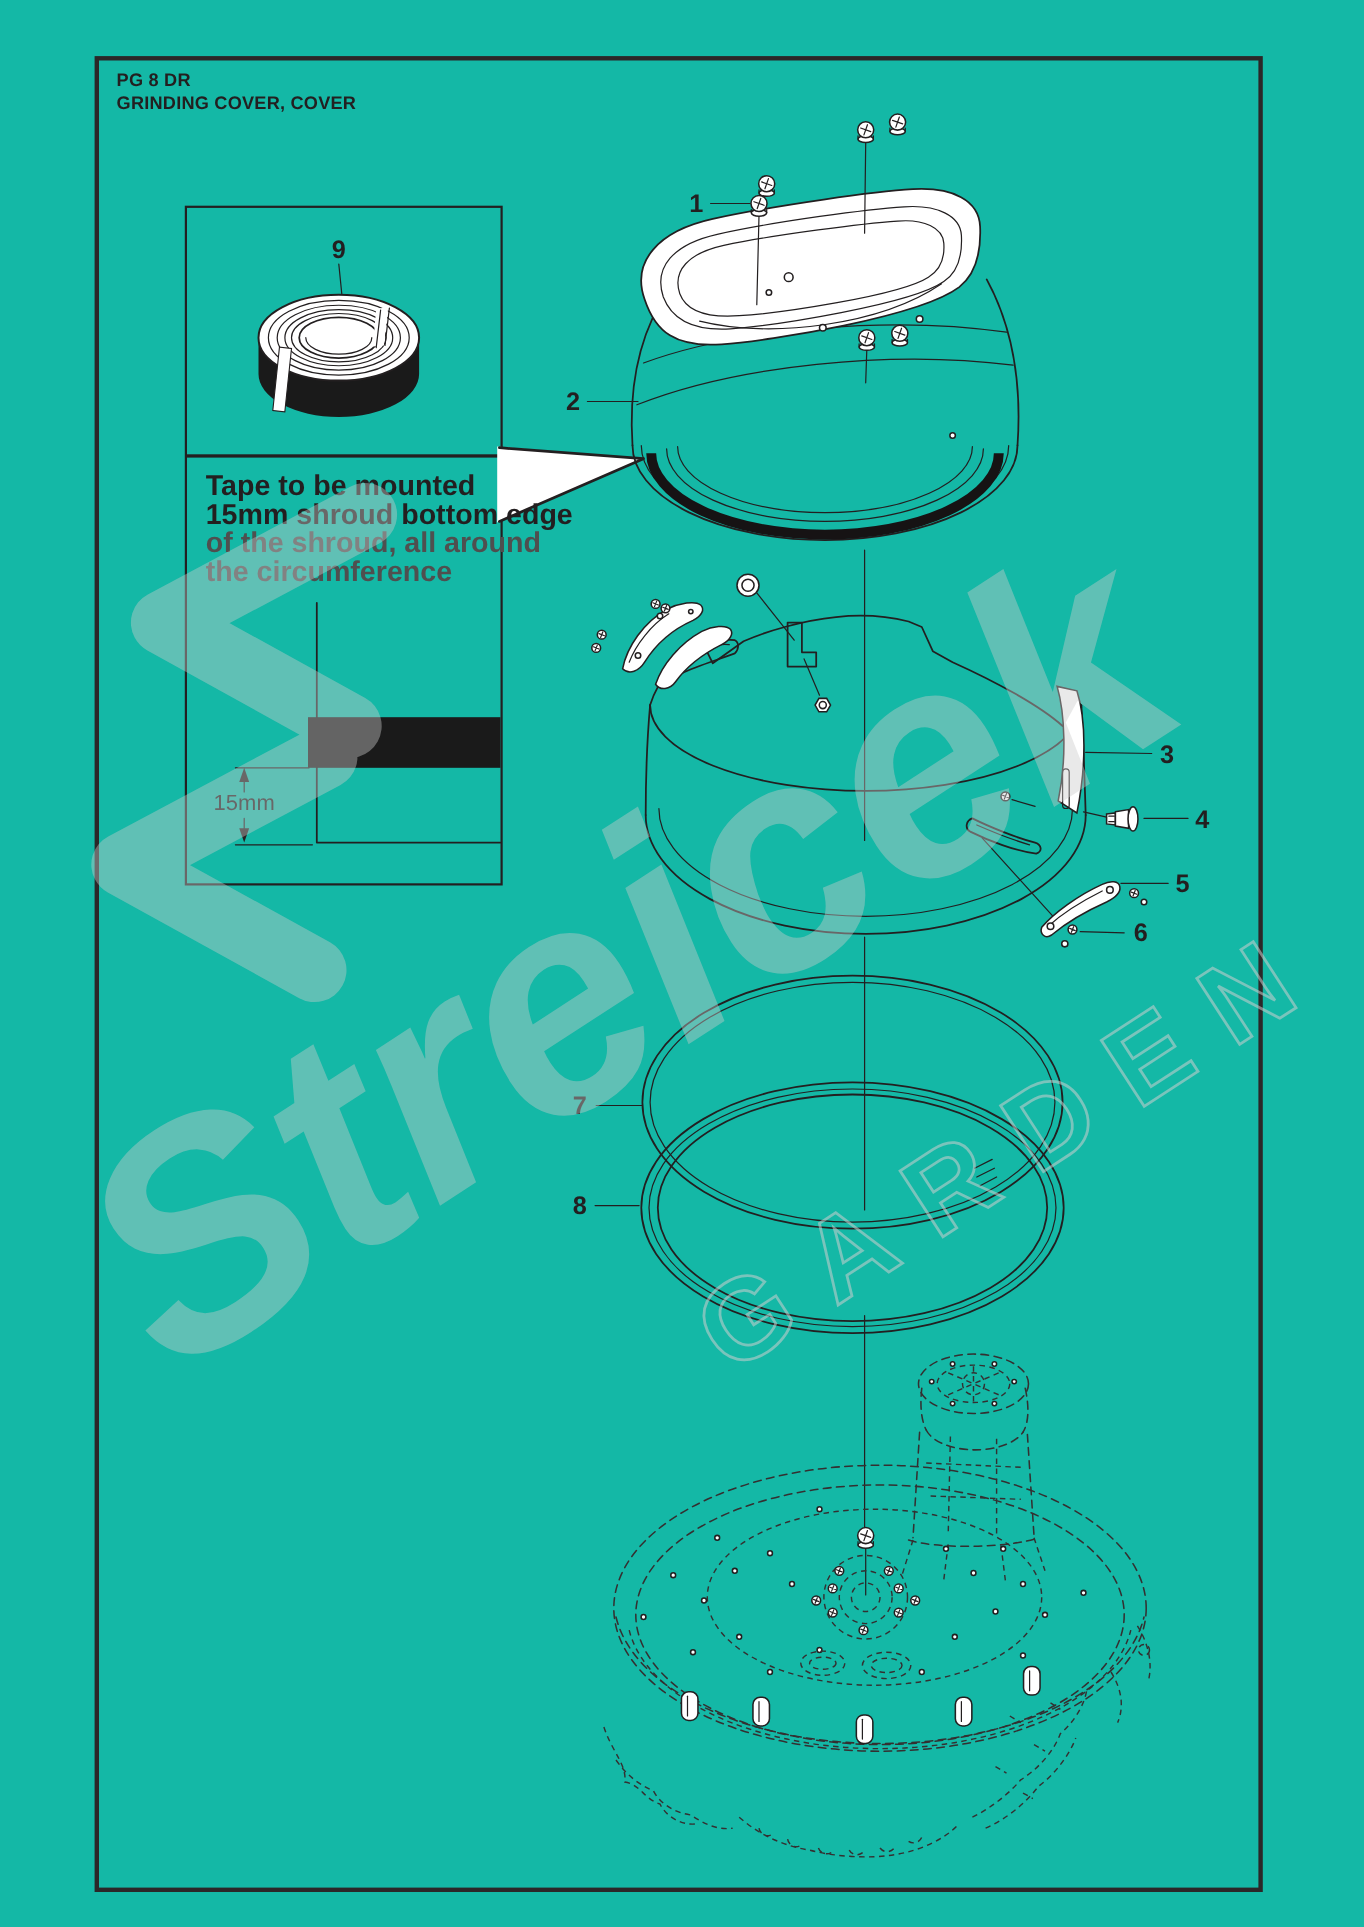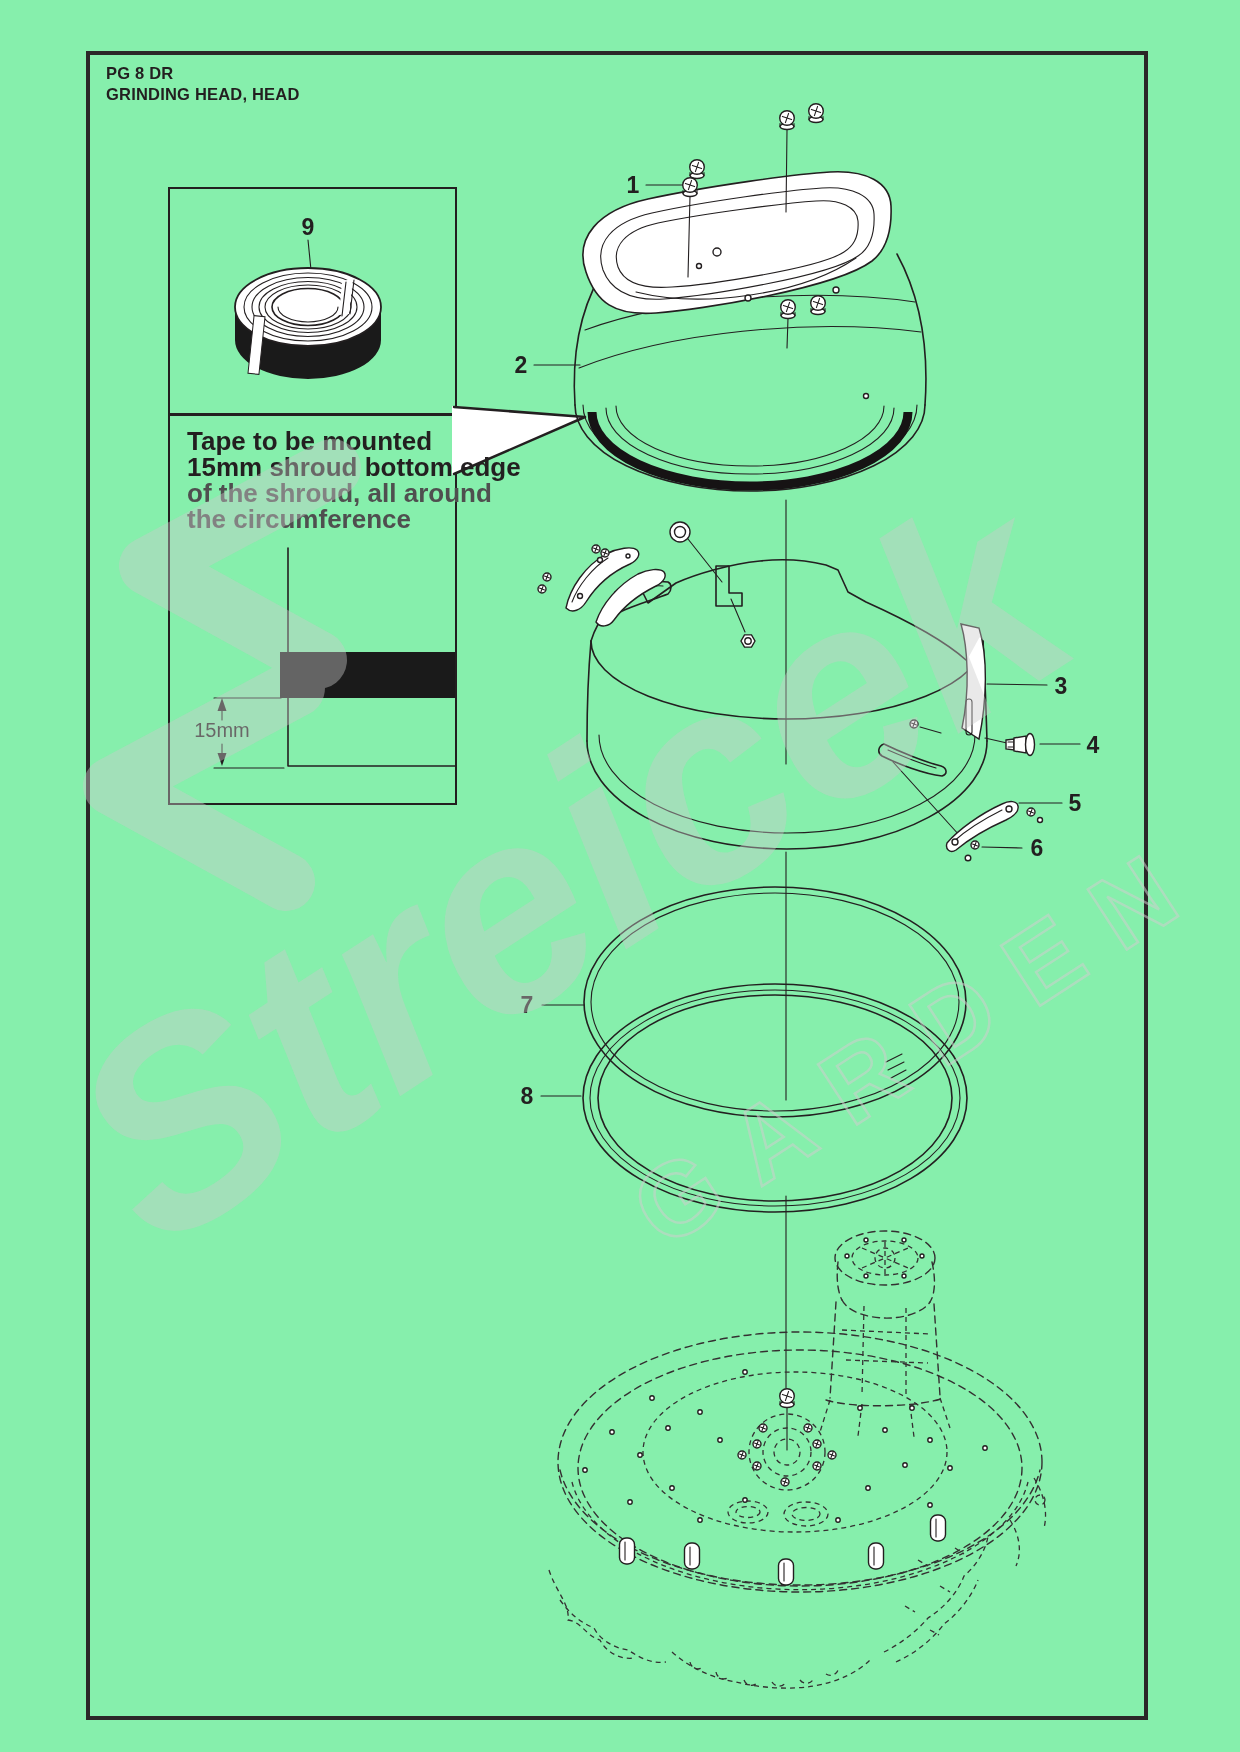--- a/index.html
+++ b/index.html
@@ -1,16 +1,16 @@
 <!DOCTYPE html>
 <html><head>
 <meta charset="utf-8">
 <style>
   html,body{margin:0;padding:0;background:#fff;}
-  .sheet{position:relative;width:1240px;height:1752px;background:#86efac;overflow:hidden;
+  .sheet{position:relative;width:1240px;height:1752px;background:#14b8a6;overflow:hidden;
          font-family:"Liberation Sans", sans-serif;color:#231f20;}
   .frame{position:absolute;left:86px;top:51px;width:1062px;height:1669px;
          border:4px solid #2b2728;box-sizing:border-box;}
   .titleblock{position:absolute;left:106px;top:63px;font-weight:bold;font-size:16.5px;
               line-height:21px;letter-spacing:.2px;white-space:nowrap;}
   .detail-box{position:absolute;left:168px;top:187px;width:289px;height:618px;
               border:2.5px solid #231f20;box-sizing:border-box;}
   .detail-divider{position:absolute;left:0;top:224px;width:100%;height:2.5px;background:#231f20;}
   .note-line{position:absolute;left:187px;font-weight:bold;font-size:26px;white-space:nowrap;}
   .note-line.l1{top:426px;} .note-line.l2{top:452px;}
@@ -34,21 +34,21 @@
 </style>
 </head>
 <body>
 
 <div class="sheet">
 
   <div class="frame"></div>
 
   <div class="titleblock">
     <div>PG 8 DR</div>
-    <div>GRINDING HEAD, HEAD</div>
+    <div>GRINDING COVER, COVER</div>
   </div>
 
   <div class="detail-box">
     <div class="detail-divider"></div>
   </div>
 
   <svg class="art" width="1240" height="1752" viewBox="0 0 1240 1752">
     <defs>
       <g id="scr">
         <ellipse cx="0" cy="8.5" rx="7" ry="3" class="w"></ellipse>

